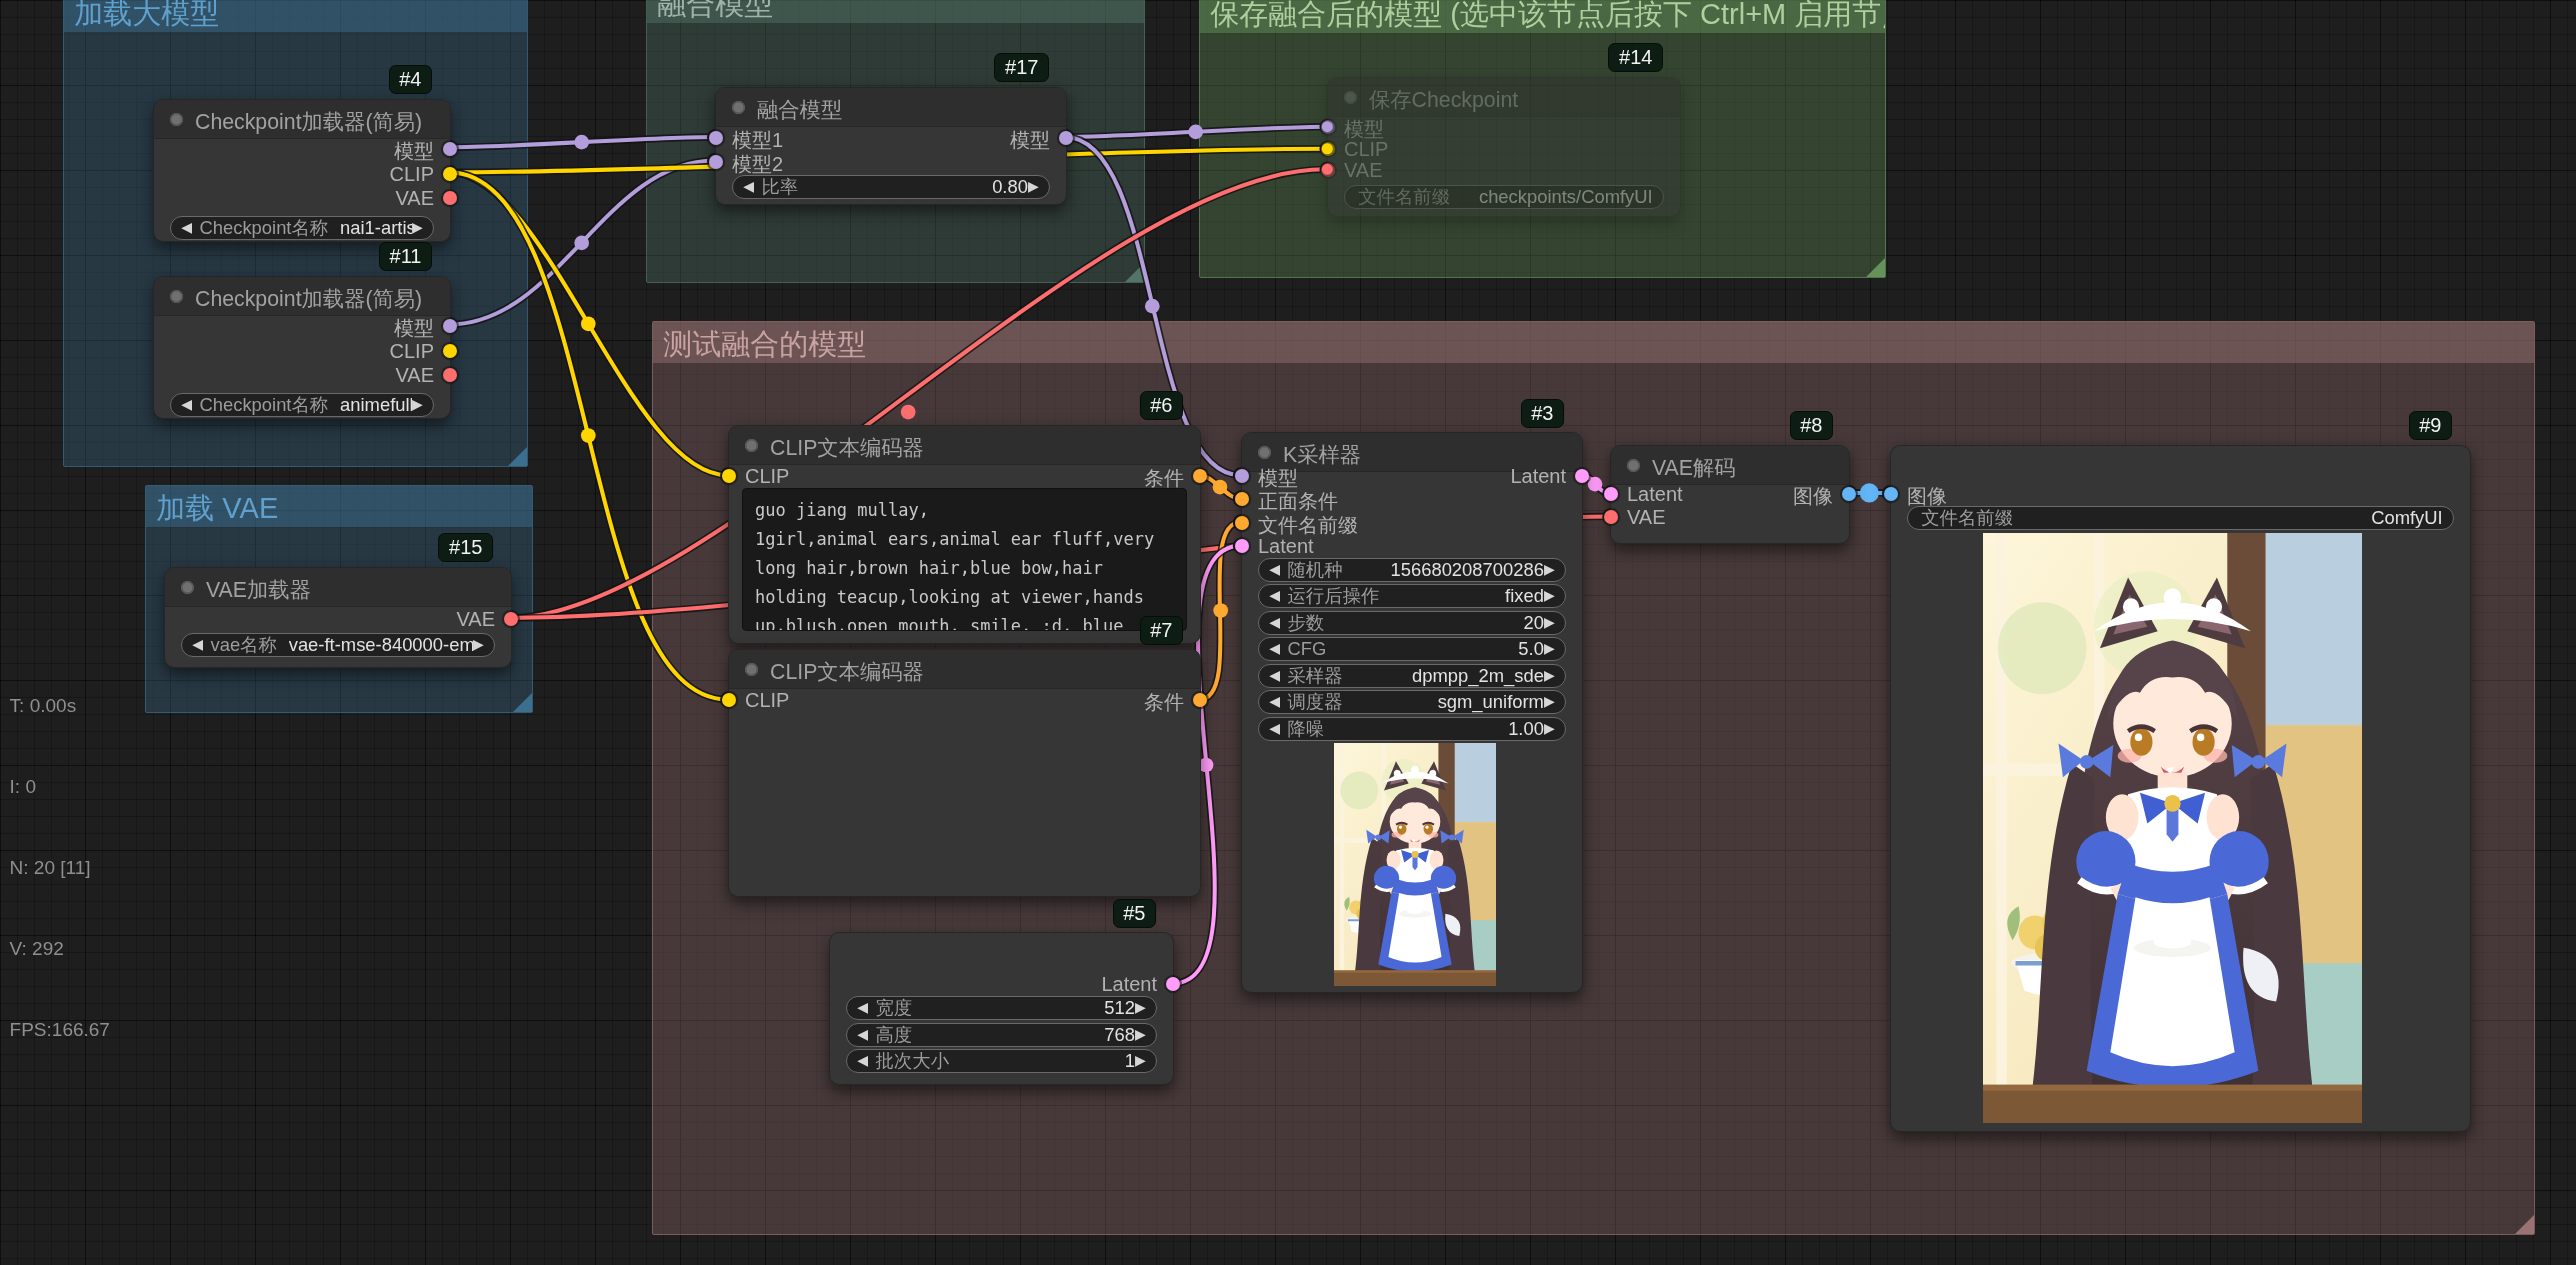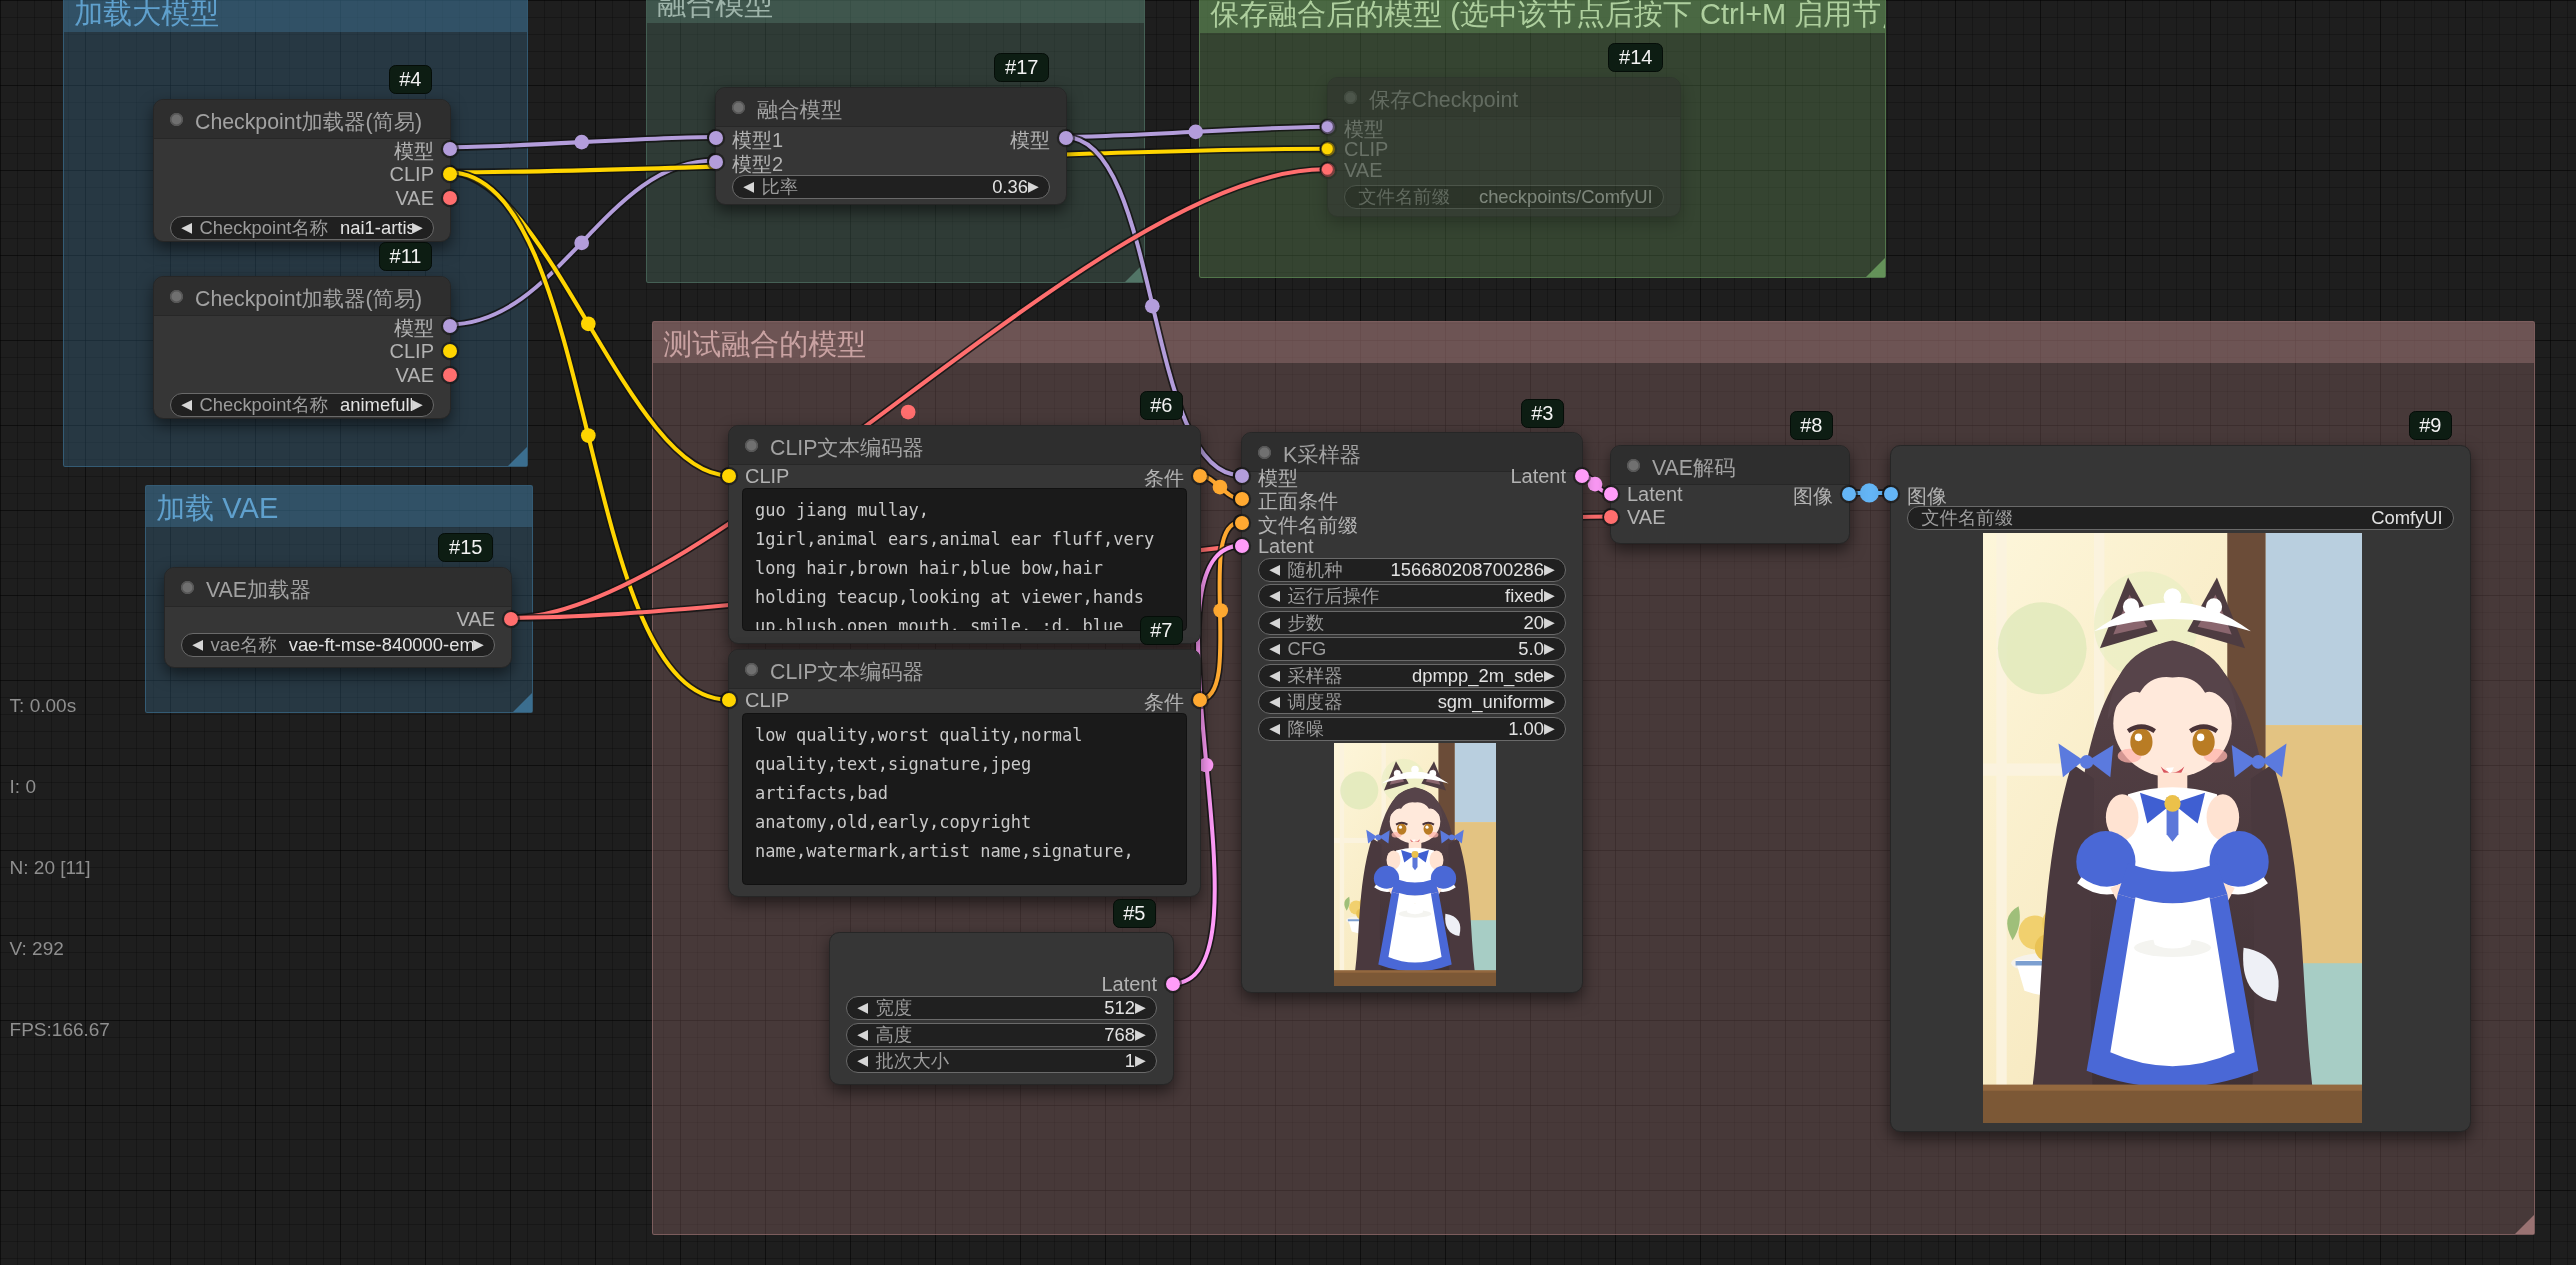--- a/index.html
+++ b/index.html
@@ -214,21 +214,21 @@
           <div class="pdot" style="background: rgb(179, 157, 219);"></div>
           <div class="plabel">模型2</div>
         </div>
         <div class="port out" style="top: 39px; left: 0px; right: 0px;">
           <div class="pdot" style="background: rgb(179, 157, 219);"></div>
           <div class="plabel">模型</div>
         </div>
         <div class="widget" style="top: 87px;">
           <div class="warr">◀</div>
           <div class="wlabel">比率</div>
-          <div class="wvalue">0.36</div>
+          <div class="wvalue">0.80</div>
           <div class="warr">▶</div>
         </div>
       </div>
       <div class="badge" style="right: 1527px; top: 53px;">#17</div>
       <div class="node faded" style="left: 1327px; top: 77px; width: 352px; height: 138px;">
         <div class="node-title">
           <div class="tdot"></div>
           <div class="ttext">保存Checkpoint</div>
         </div>
         <div class="port in" style="top: 38px; left: 0px; right: 0px;">
@@ -293,22 +293,20 @@
           <div class="ttext">CLIP文本编码器</div>
         </div>
         <div class="port in" style="top: 39px; left: 0px; right: 0px;">
           <div class="pdot" style="background: rgb(255, 213, 0);"></div>
           <div class="plabel">CLIP</div>
         </div>
         <div class="port out" style="top: 39px; left: 0px; right: 0px;">
           <div class="pdot" style="background: rgb(255, 169, 49);"></div>
           <div class="plabel">条件</div>
         </div>
-        <div class="nodetext" style="left: 13.2px; top: 63px; width: 445px; height: 172px;">low quality,worst quality,normal quality,text,signature,jpeg artifacts,bad
-anatomy,old,early,copyright name,watermark,artist name,signature,</div>
       </div>
       <div class="badge" style="right: 1393px; top: 616px;">#7</div>
       <div class="node" style="left: 829px; top: 932px; width: 343px; height: 151px;">
         <div class="port out" style="top: 40px; left: 0px; right: 0px;">
           <div class="pdot" style="background: rgb(255, 156, 249);"></div>
           <div class="plabel">Latent</div>
         </div>
         <div class="widget" style="top: 63px;">
           <div class="warr">◀</div>
           <div class="wlabel">宽度</div>

